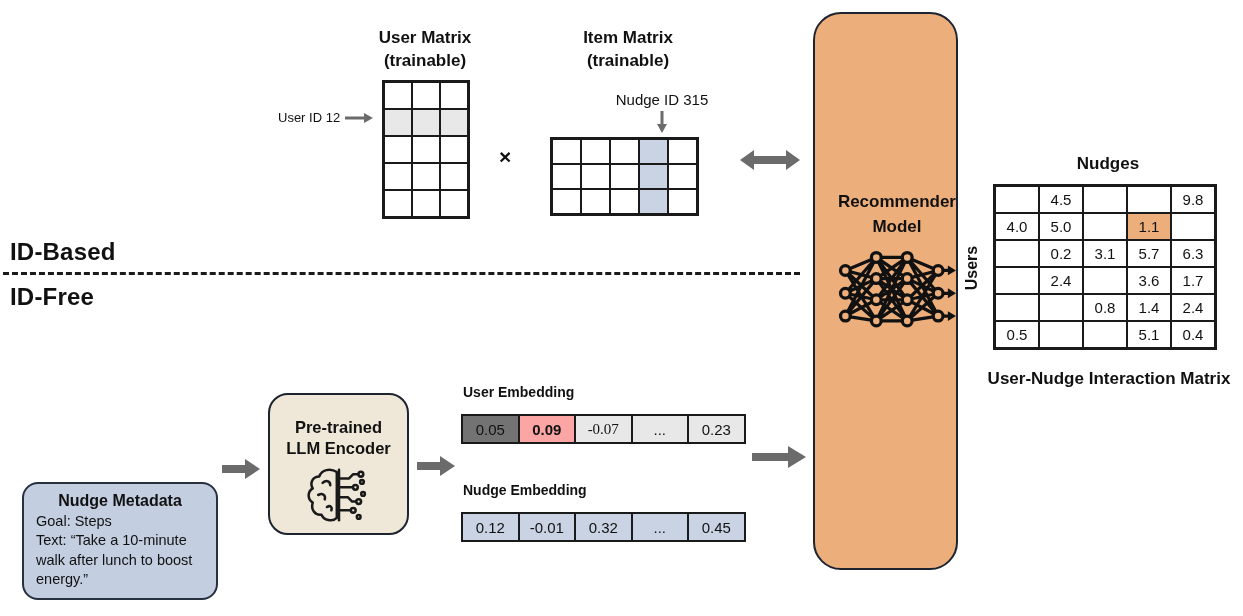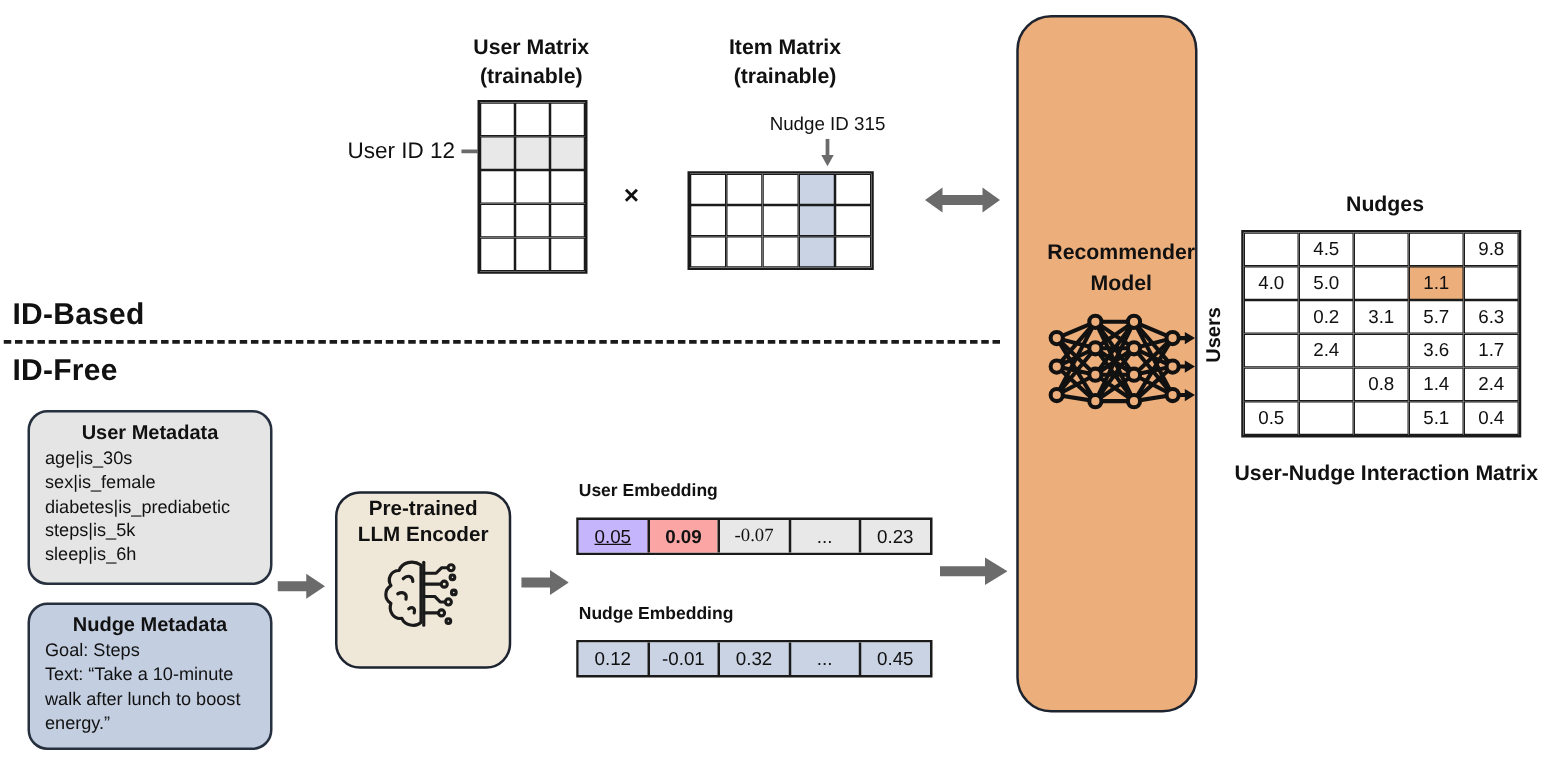--- a/index.html
+++ b/index.html
@@ -5,38 +5,38 @@
   html,body{margin:0;padding:0;background:#fff;}
   .canvas{
     position:relative;width:1243px;height:616px;background:#ffffff;
     font-family:"Liberation Sans",sans-serif;color:#111;overflow:hidden;
   }
   .abs{position:absolute;}
   .mtx-title{font-size:17px;font-weight:bold;text-align:center;line-height:1.35;width:170px;}
   .section-label{font-size:24px;font-weight:800;letter-spacing:0.2px;}
   .dashed-line{height:0;border-top:3px dashed #1a1a1a;}
   .times{font-size:21px;font-weight:800;}
-  .pointer-row{display:flex;align-items:center;gap:5px;font-size:18px;}
+  .pointer-row{display:flex;align-items:center;gap:5px;font-size:13px;}
   .nudge-pointer{display:flex;flex-direction:column;align-items:center;font-size:15px;}
   
   .grid{position:absolute;display:grid;border:2px solid #1a1a1a;background:#fff;}
   .grid .cell{border:1px solid #1a1a1a;display:flex;align-items:center;justify-content:center;background:#fff;}
   .um{grid-template-rows:repeat(5,27px);grid-template-columns:repeat(3,28px);}
   .im{grid-template-rows:repeat(3,25px);grid-template-columns:repeat(5,29px);}
   .inter{grid-template-rows:repeat(6,27px);grid-template-columns:repeat(5,44px);}
   .inter .cell{font-size:15px;}
   
   .round-box{position:absolute;border:2.5px solid #26303E;border-radius:16px;padding:8px 12px;box-sizing:border-box;}
   .round-box .box-title{font-weight:bold;font-size:16px;text-align:center;margin-bottom:2px;}
   .round-box .box-line{font-size:14.5px;line-height:1.33;}
   .recommender{position:absolute;border:2.5px solid #1d2430;border-radius:28px;box-sizing:border-box;
     display:flex;flex-direction:column;align-items:flex-end;}
   .rec-label{font-size:17px;font-weight:800;text-align:center;line-height:1.45;}
   .llm-box{position:absolute;border:2.5px solid #1d2430;border-radius:20px;box-sizing:border-box;
-    display:flex;flex-direction:column;align-items:center;padding-top:2px;}
+    display:flex;flex-direction:column;align-items:center;padding-top:22px;}
   .llm-label{font-size:16.5px;font-weight:800;text-align:center;line-height:1.3;}
   
   .embed-title{font-size:14px;font-weight:800;}
   .embed-row{position:absolute;display:flex;border:2px solid #1a1a1a;}
   .embed-row .ecell{width:54.5px;height:26px;display:flex;align-items:center;justify-content:center;
     font-size:15px;border-left:2px solid #1a1a1a;}
   .embed-row .ecell:first-child{border-left:none;}
   .rot-label{font-size:16px;font-weight:800;transform:translate(-50%,-50%) rotate(-90deg);transform-origin:center;}
   .caption{font-size:17px;font-weight:800;text-align:center;}
   .top-label{font-size:17px;font-weight:800;text-align:center;}
@@ -111,30 +111,20 @@
     </div>
 
   <svg class="abs" style="left:740px;top:147px;" width="60" height="26" viewBox="0 0 60 26">
     <polygon points="0,13 14,3 14,9 46,9 46,3 60,13 46,23 46,17 14,17 14,23" fill="#6B6B6B"></polygon>
   </svg>
 
   <div class="abs section-label" style="left:10px;top:238px;">ID-Based</div>
   <div class="abs dashed-line" style="left:3px;top:272px;width:797px;"></div>
   <div class="abs section-label" style="left:10px;top:283px;">ID-Free</div>
 
-  <div class="round-box" id="user-metadata-box" style="left: 22px; top: 328px; width: 196px; height: 140px; background: rgb(229, 229, 229);">
-    <div class="box-title">User Metadata</div>
-    <div>
-        <div class="box-line">age|is_30s</div>
-        <div class="box-line">sex|is_female</div>
-        <div class="box-line">diabetes|is_prediabetic</div>
-        <div class="box-line">steps|is_5k</div>
-        <div class="box-line">sleep|is_6h</div>
-      </div>
-  </div>
 
   <div class="round-box" id="nudge-metadata-box" style="left: 22px; top: 482px; width: 196px; height: 118px; background: rgb(195, 206, 224);">
     <div class="box-title">Nudge Metadata</div>
     <div>
         <div class="box-line">Goal: Steps</div>
         <div class="box-line">Text: “Take a 10-minute walk after lunch to boost energy.”</div>
       </div>
   </div>
 
   <svg class="abs" style="left:222px;top:458px;" width="38" height="22" viewBox="0 0 38 22">
@@ -167,21 +157,21 @@
       </g>
     </svg>
   </div>
 
   <svg class="abs" style="left:417px;top:455px;" width="38" height="22" viewBox="0 0 38 22">
     <polygon points="0,7 23,7 23,1 38,11 23,21 23,15 0,15" fill="#6B6B6B"></polygon>
   </svg>
 
   <div class="abs embed-title" style="left:463px;top:384px;">User Embedding</div>
   <div class="embed-row" id="user-embedding-row" style="left:461px;top:414px;">
-      <div class="ecell" style="background: #c4b5fd; text-decoration: underline;">0.05</div>
+      <div class="ecell" style="background: #737373;">0.05</div>
       <div class="ecell" style="background: #fca5a5; font-weight: bold;">0.09</div>
       <div class="ecell" style="background: rgb(232, 232, 232); font-family: Liberation Serif, serif;">-0.07</div>
       <div class="ecell" style="background: rgb(232, 232, 232);">...</div>
       <div class="ecell" style="background: rgb(232, 232, 232);">0.23</div>
     </div>
 
   <div class="abs embed-title" style="left:463px;top:482px;">Nudge Embedding</div>
   <div class="embed-row" id="nudge-embedding-row" style="left:461px;top:512px;">
       <div class="ecell" style="background: rgb(201, 211, 228);">0.12</div>
       <div class="ecell" style="background: rgb(201, 211, 228);">-0.01</div>

